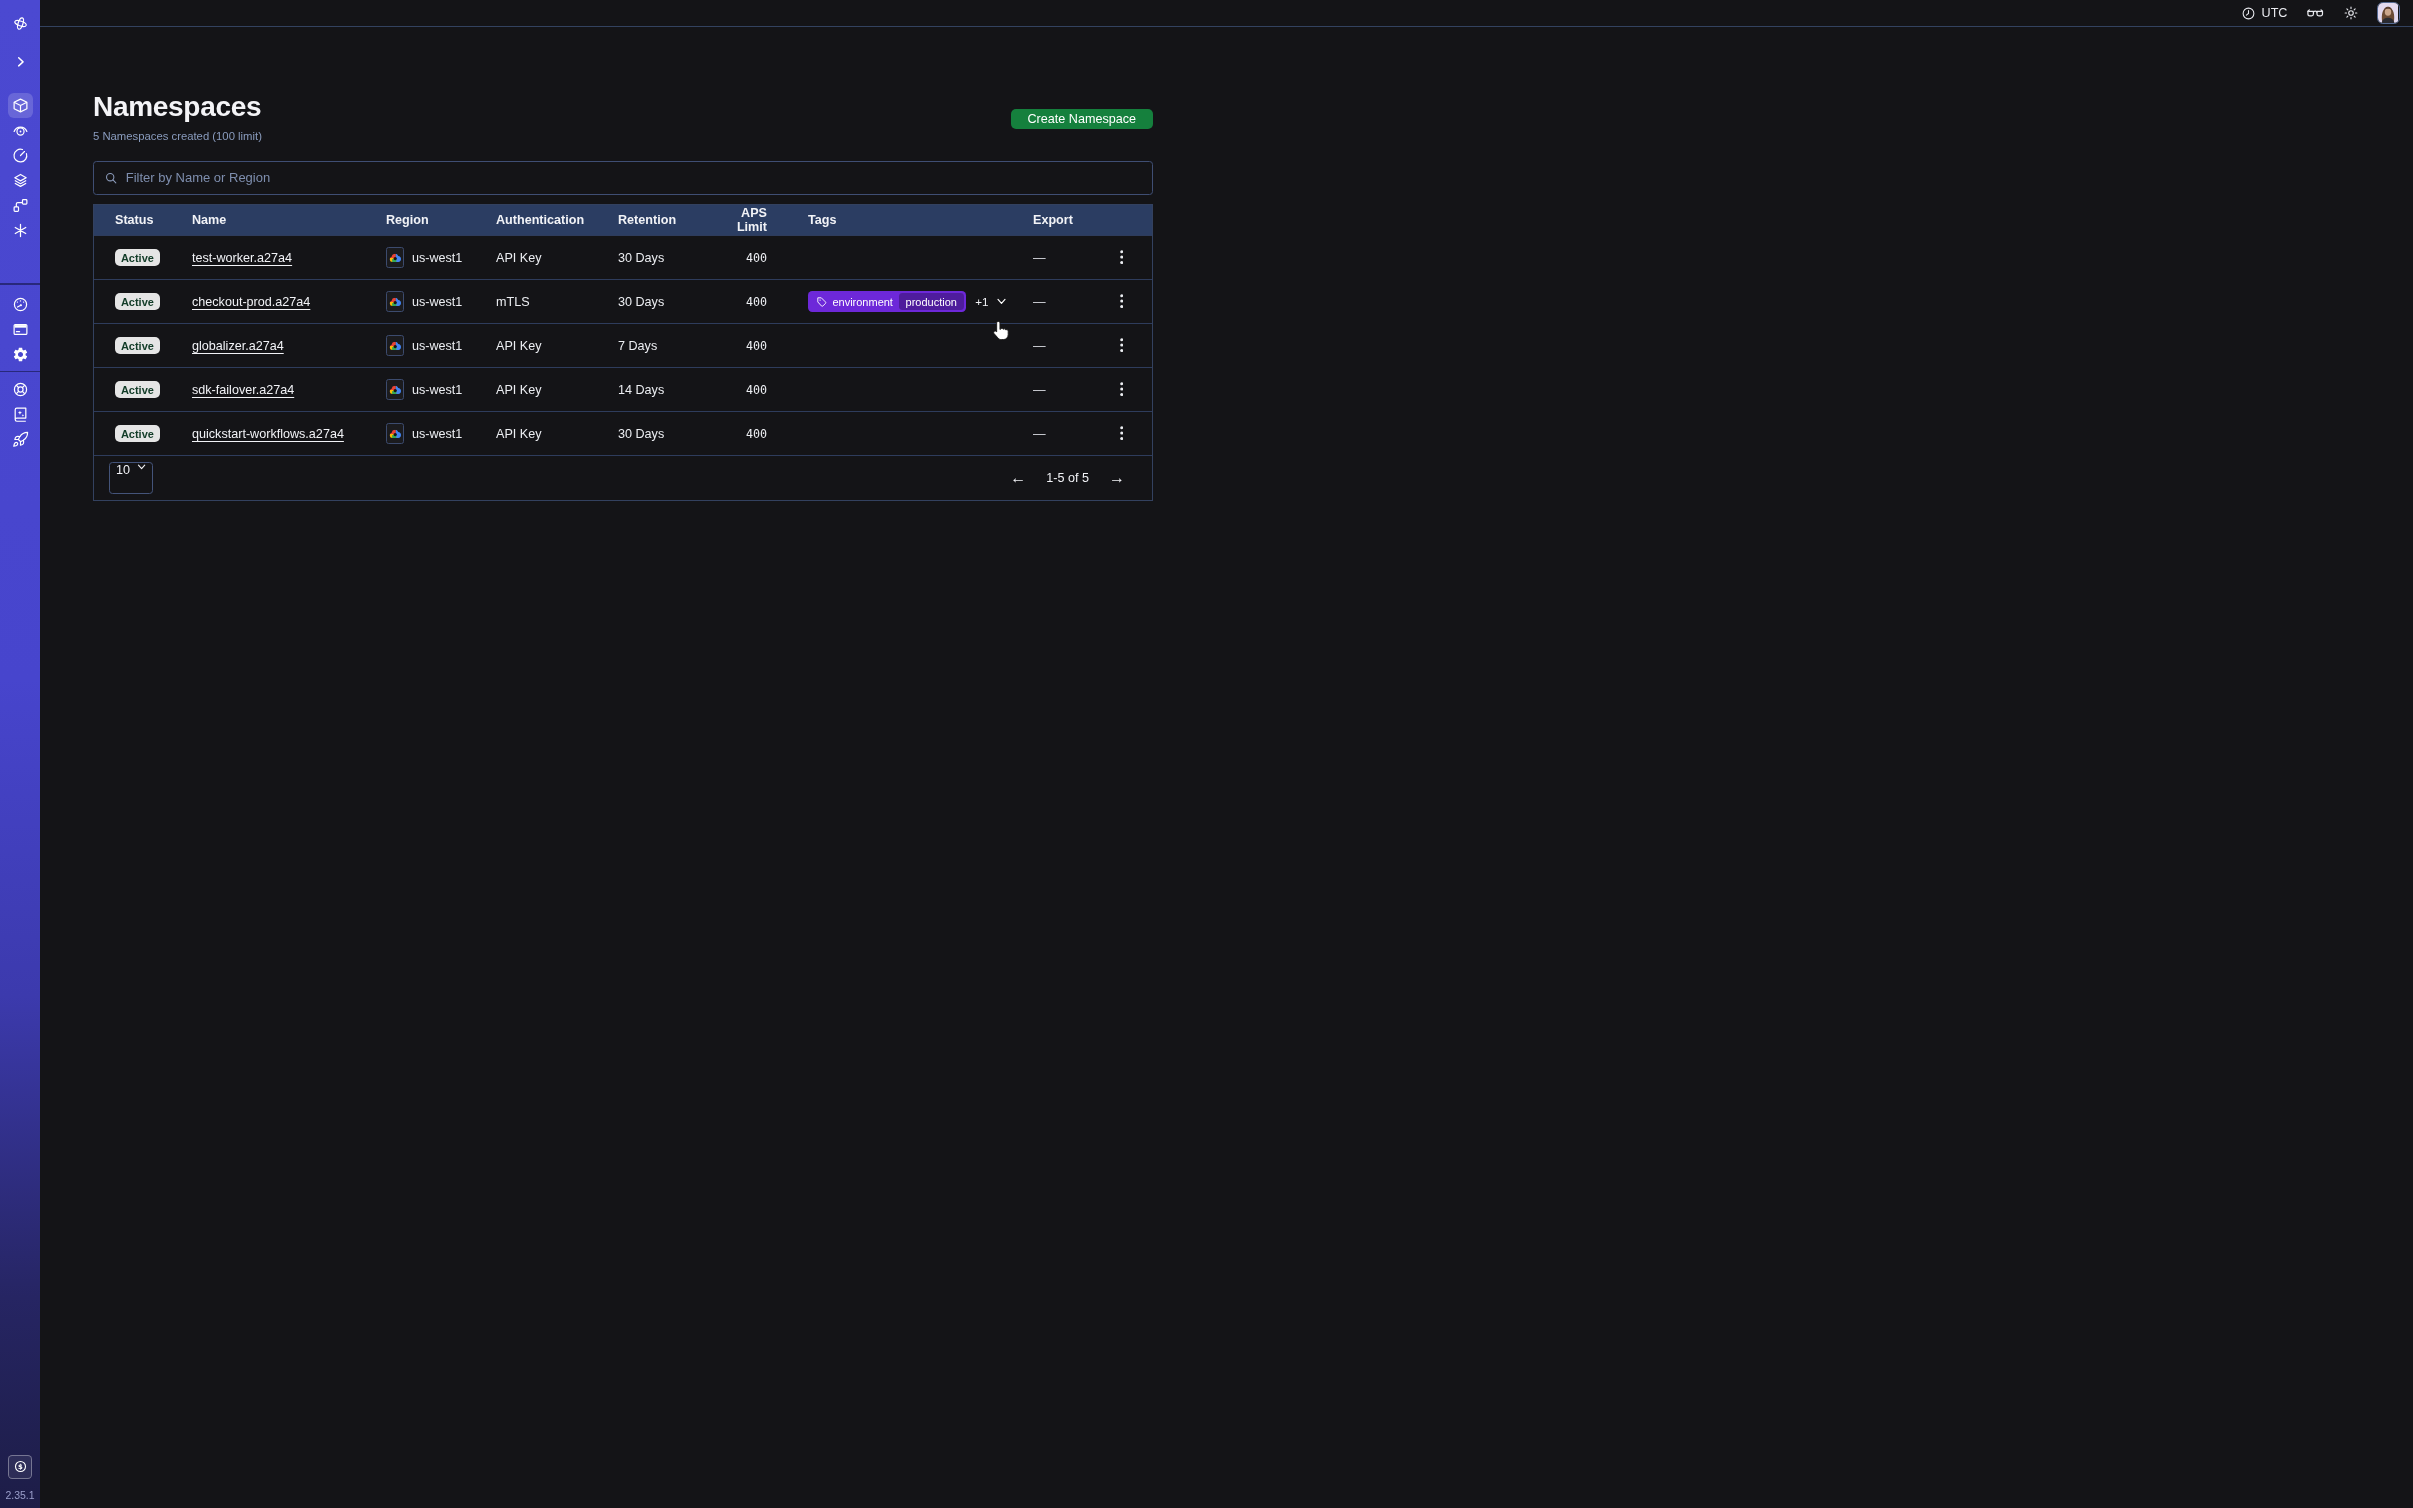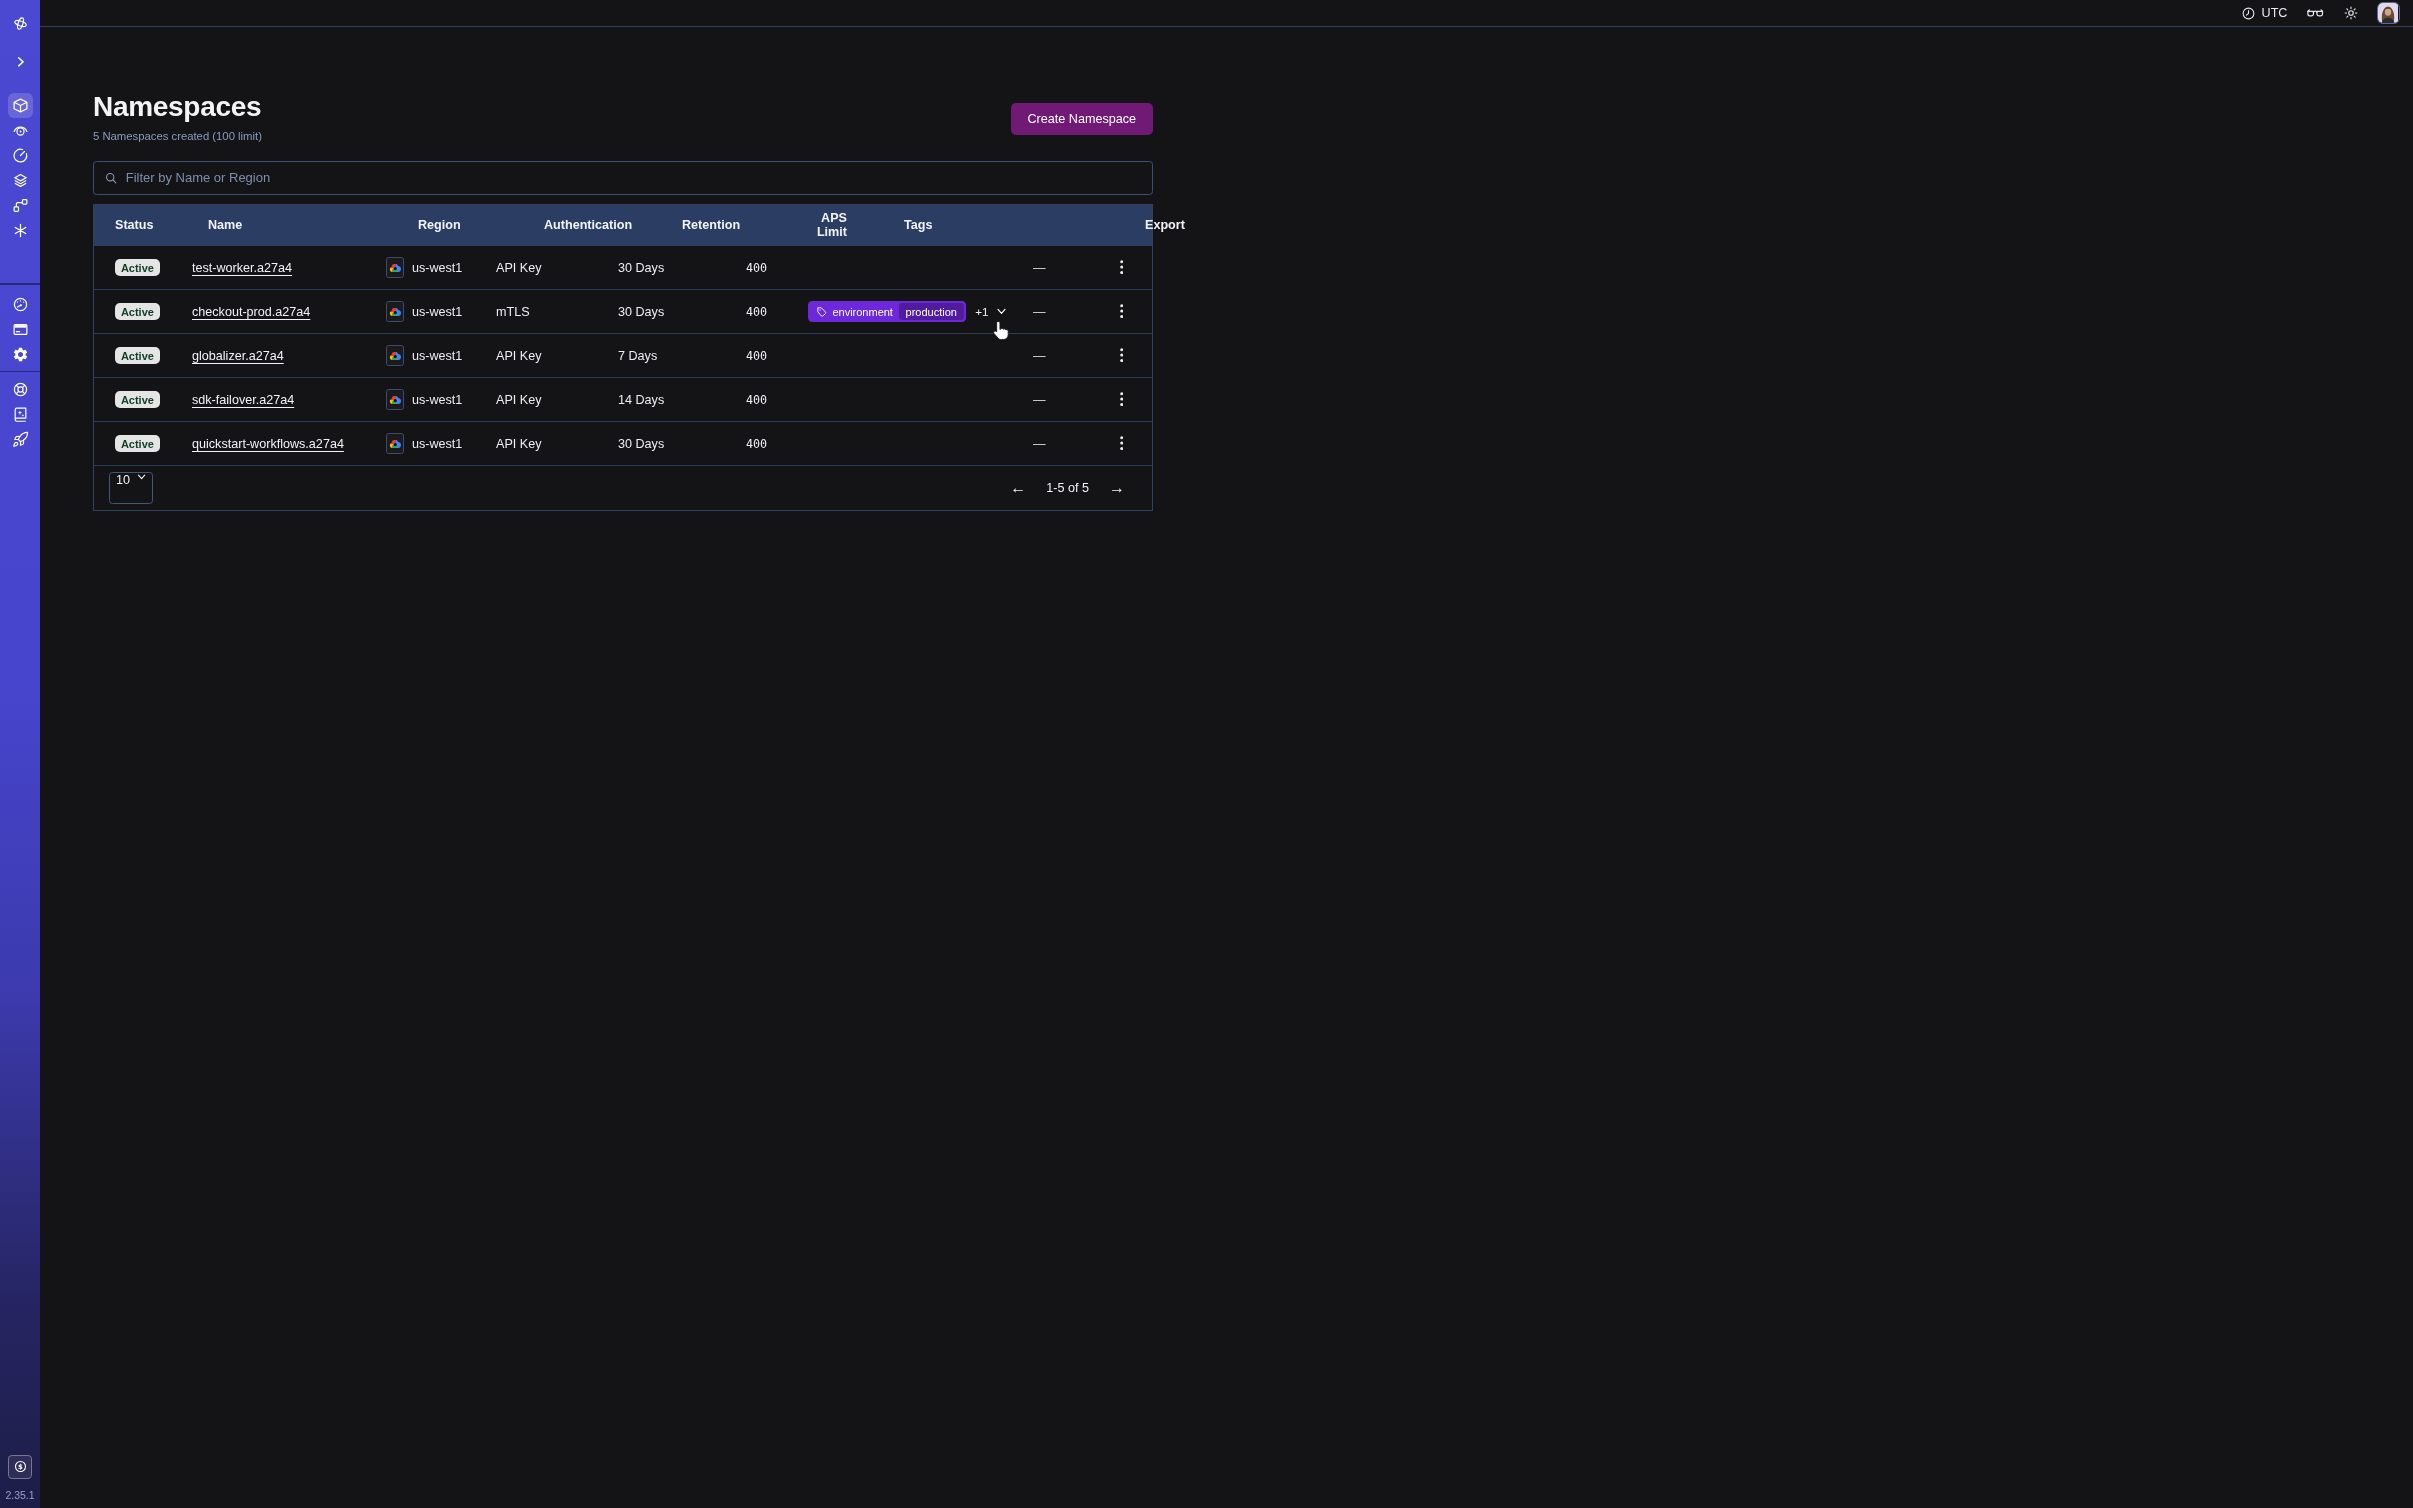--- a/index.html
+++ b/index.html
@@ -56,43 +56,43 @@
     width:22.6px; height:22.6px; border-radius:5.9px; overflow:hidden;
     border:1.3px solid #566b93; cursor:pointer;
   }
 
   
   .main { margin-left:40px; padding:40px 54px 0 53px; }
   .page-head { margin-top:50px; display:flex; justify-content:space-between; align-items:center; }
   .page-title { font-size:28px; font-weight:700; color:#f4f4f7; letter-spacing:-0.3px; line-height:34px; }
   .page-sub { margin-top:5.9px; font-size:11.3px; color:#8a9cbe; }
   .create-btn {
-    margin-top:6.7px; height:32px; padding:0 17px; border:none; border-radius:5px;
-    background:#701a75; color:#fff; font-size:12.6px; font-family:inherit; cursor:pointer;
+    margin-top:6.7px; height:20px; padding:0 17px; border:none; border-radius:5px;
+    background:#15803d; color:#fff; font-size:12.6px; font-family:inherit; cursor:pointer;
   }
 
   .filter-wrap {
     margin-top:19px; height:34px; border:0.8px solid #3f4e73; border-radius:3.4px;
     display:flex; align-items:center; gap:7.5px; padding:0 10px; background:#141417;
   }
   .filter-wrap input {
     flex:1; background:transparent; border:none; outline:none;
     font-family:inherit; font-size:13px; color:#3b82f6;
   }
   .filter-wrap input::placeholder { color:#7e8eae; opacity:1; }
   .filter-icon { color:#8c9cbc; }
 
   
   .table { margin-top:9.2px; border:0.8px solid #33415f; }
   .tr {
     display:grid;
     grid-template-columns:77px 194px 110px 122px 92px 57px 266px 70px 37px;
     align-items:center; padding-left:21px; padding-right:14.2px;
   }
-  .thead { height:40px; background:#2b3d62; color:#f2f3f7; font-size:12.6px; font-weight:700;gap:16px; }
+  .thead { height:30px; background:#2b3d62; color:#f2f3f7; font-size:12.6px; font-weight:700; }
   .row { height:44px; border-top:0.8px solid #2e3c5c; font-size:12.6px; }
   .row:first-of-type { border-top:none; }
   .c-aps { text-align:right; }
   .c-tags { padding-left:41px; display:flex; align-items:center; gap:9.2px; }
   .aps-val { font-family:"DejaVu Sans Mono", monospace; font-size:11.7px; }
   .badge {
     display:inline-block; background:#e5e5e5; color:#123c28;
     font-size:11px; font-weight:700; padding:2.5px 5.9px; border-radius:5px;
   }
   .ns-link {

